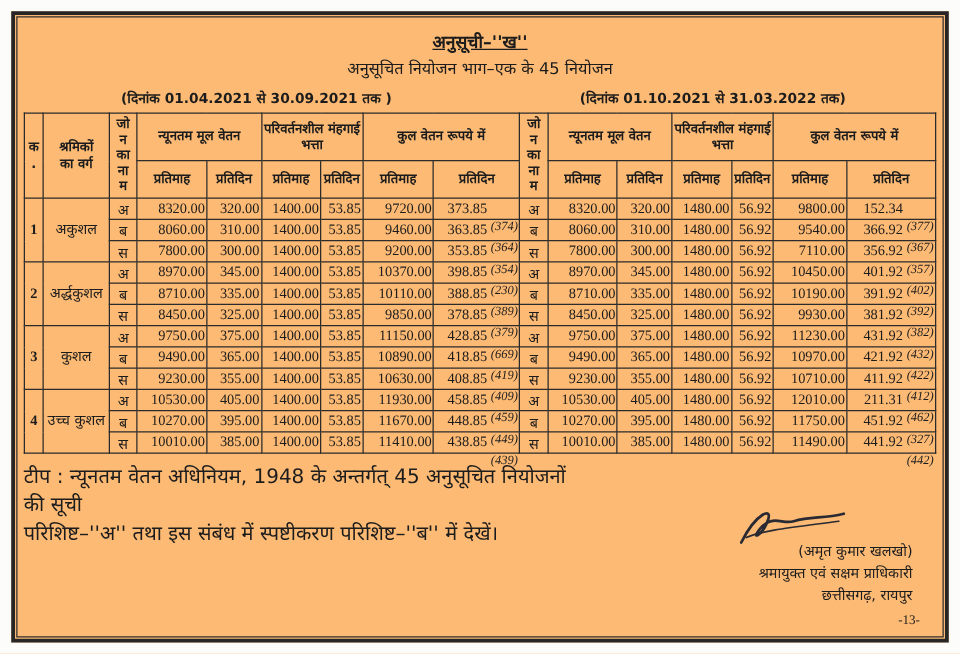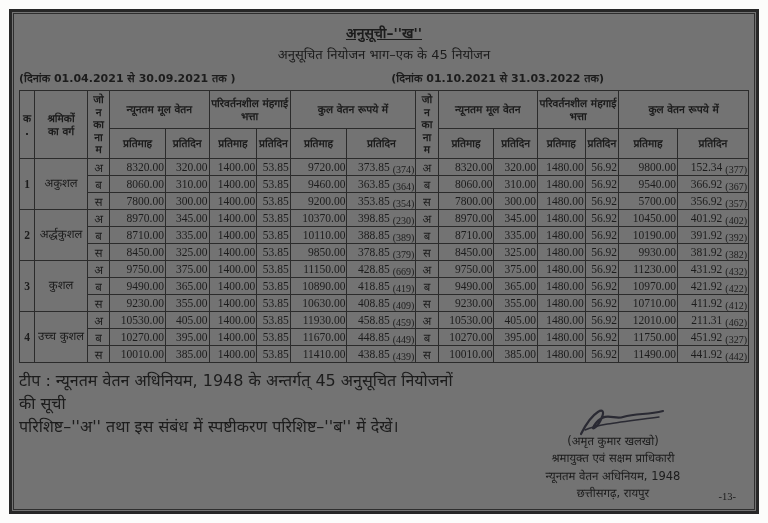--- a/index.html
+++ b/index.html
@@ -3,34 +3,34 @@
 <meta charset="utf-8">
 <style>
   * { box-sizing: border-box; }
   html,body { margin:0; padding:0; }
   body {
     width:768px; height:523px; background:#fcfcfb;
     font-family:"DejaVu Sans", sans-serif; color:#1c1c1c; overflow:hidden;
   }
   .page {
     position:absolute; left:9px; top:9px; width:750px; height:505px;
-    border:3px solid #272727; background:#737373;
+    border:3px solid #272727; background:#fdba74;
   }
   .inner {
     position:absolute; left:1px; top:1px; right:1px; bottom:1px;
     border:1px solid #2e2e2e; padding:7px 5px 4px 5px;
   }
   .title {
     text-align:center; font-size:14px; font-weight:bold;
     text-decoration:underline; margin-top:2px;
   }
   .subtitle { text-align:center; font-size:13px; font-weight:normal; margin-top:3px; }
   .dates { display:flex; font-size:11px; font-weight:bold; margin-top:7px; }
-  .dates .d-left  { width:51%; }
-  .dates .d-right { width:49%; }
+  .dates .d-left  { width:51%; text-align:center; }
+  .dates .d-right { width:49%; text-align:center; }
 
   table.wage {
     width:100%; border-collapse:collapse; table-layout:fixed; margin-top:5px;
   }
   table.wage th, table.wage td {
     border:1px solid #2b2b2b; overflow:visible; padding:0 1px;
   }
   table.wage th {
     font-size:10.5px; font-weight:bold; line-height:1.2; padding:1px 0; text-align:center;
   }
@@ -41,25 +41,25 @@
   td.num {
     font-family:"Liberation Serif", serif; text-align:right; padding-right:4px;
     white-space:nowrap;
   }
   td.tot { font-size:11px; }
   td.c-zone { text-align:center; font-size:11px; padding:0; }
   td.c-ser {
     font-family:"Liberation Serif", serif; font-weight:bold; text-align:center; font-size:12px;
   }
   td.c-cls { text-align:center; font-size:10.8px; line-height:1.15; }
-  .paren { font-size:10px; position:relative; top:2px; margin-left:3px; }
+  .paren { font-size:10px; position:relative; top:14px; margin-left:3px;font-style:italic; }
 
   .note { margin-top:6px; font-size:16px; line-height:1.45; width:62%; }
 
-  .sig-block { position:absolute; right:36px; top:390px; width:210px; text-align:center; }
+  .sig-block { position:absolute; right:24px; top:390px; width:210px; text-align:right; }
   .sig-scribble { display:block; margin:0 auto -7px auto; position:relative; left:8px; }
   .sig-line { font-size:11.5px; line-height:1.5; }
 
   .page-num {
     position:absolute; right:18px; bottom:7px;
     font-family:"Liberation Serif", serif; font-size:10.5px;
   }
 </style>
 </head>
 <body>
@@ -173,21 +173,21 @@
             <td class="num">300.00</td>
             <td class="num">1400.00</td>
             <td class="num">53.85</td>
             <td class="num">9200.00</td>
             <td class="num tot"><span>353.85</span><span class="paren">(354)</span></td>
             <td class="c-zone">स</td>
             <td class="num">7800.00</td>
             <td class="num">300.00</td>
             <td class="num">1480.00</td>
             <td class="num">56.92</td>
-            <td class="num">5700.00</td>
+            <td class="num">7110.00</td>
             <td class="num tot"><span>356.92</span><span class="paren">(357)</span></td>
           </tr>
           <tr>
             <td class="c-ser" rowspan="3">2</td>
             <td class="c-cls" rowspan="3">अर्द्धकुशल</td>
             <td class="c-zone">अ</td>
             <td class="num">8970.00</td>
             <td class="num">345.00</td>
             <td class="num">1400.00</td>
             <td class="num">53.85</td>
@@ -341,19 +341,18 @@
       <div>परिशिष्ट–''अ'' तथा इस संबंध में स्पष्टीकरण परिशिष्ट–''ब'' में देखें।</div>
     </div>
 
     <div class="sig-block">
       <svg class="sig-scribble" width="100" height="36" viewBox="0 0 100 36">
         <path d="M10 30 C 22 6, 36 1, 31 13 C 27 24, 17 29, 25 19 C 35 7, 43 16, 52 13 C 66 9, 76 11, 92 7" fill="none" stroke="#2a2a33" stroke-width="2.2" stroke-linecap="round"></path>
         <path d="M14 26 C 28 20, 50 18, 88 13" fill="none" stroke="#2a2a33" stroke-width="1.4" stroke-linecap="round"></path>
       </svg>
       <div class="sig-line">(अमृत कुमार खलखो)</div>
       <div class="sig-line">श्रमायुक्त एवं सक्षम प्राधिकारी</div>
-      <div class="sig-line">न्यूनतम वेतन अधिनियम, 1948</div>
       <div class="sig-line">छत्तीसगढ़, रायपुर</div>
     </div>
 
     <div class="page-num">-13-</div>
   </div>
 </div>
 
 </body></html>

